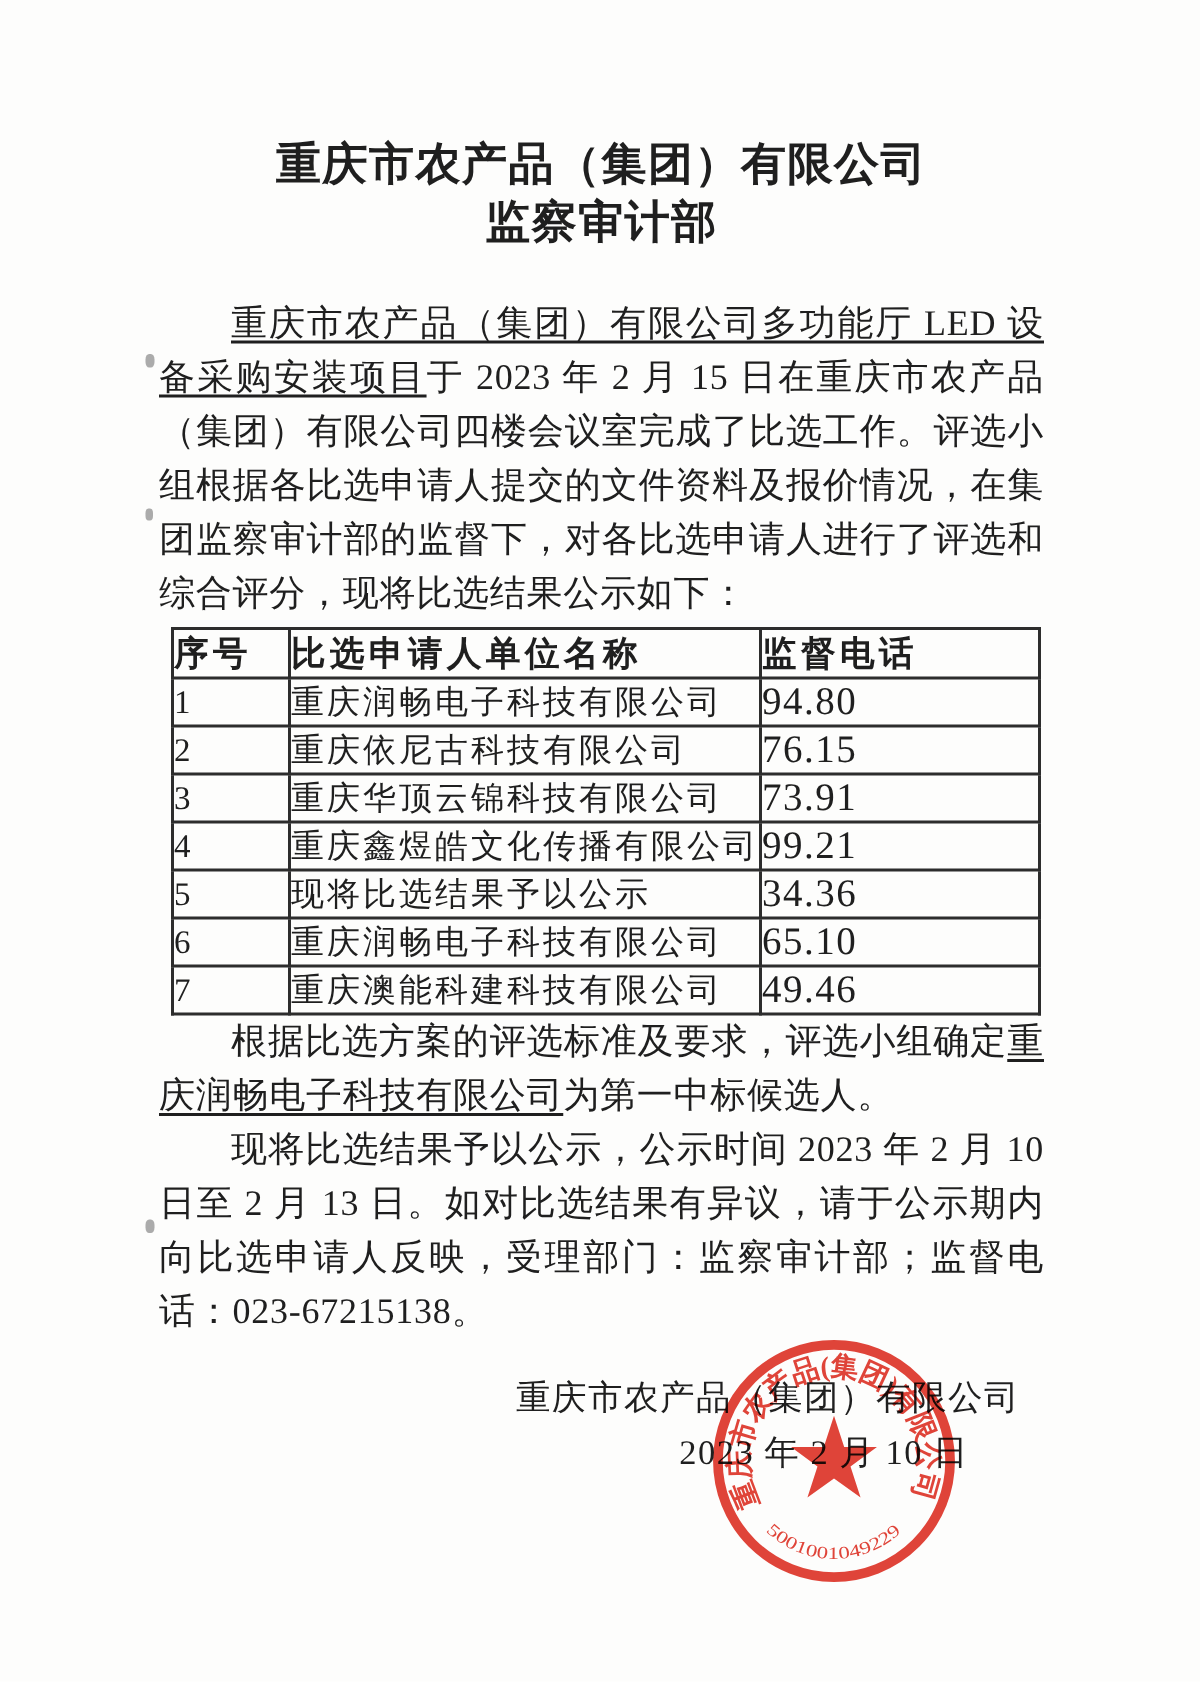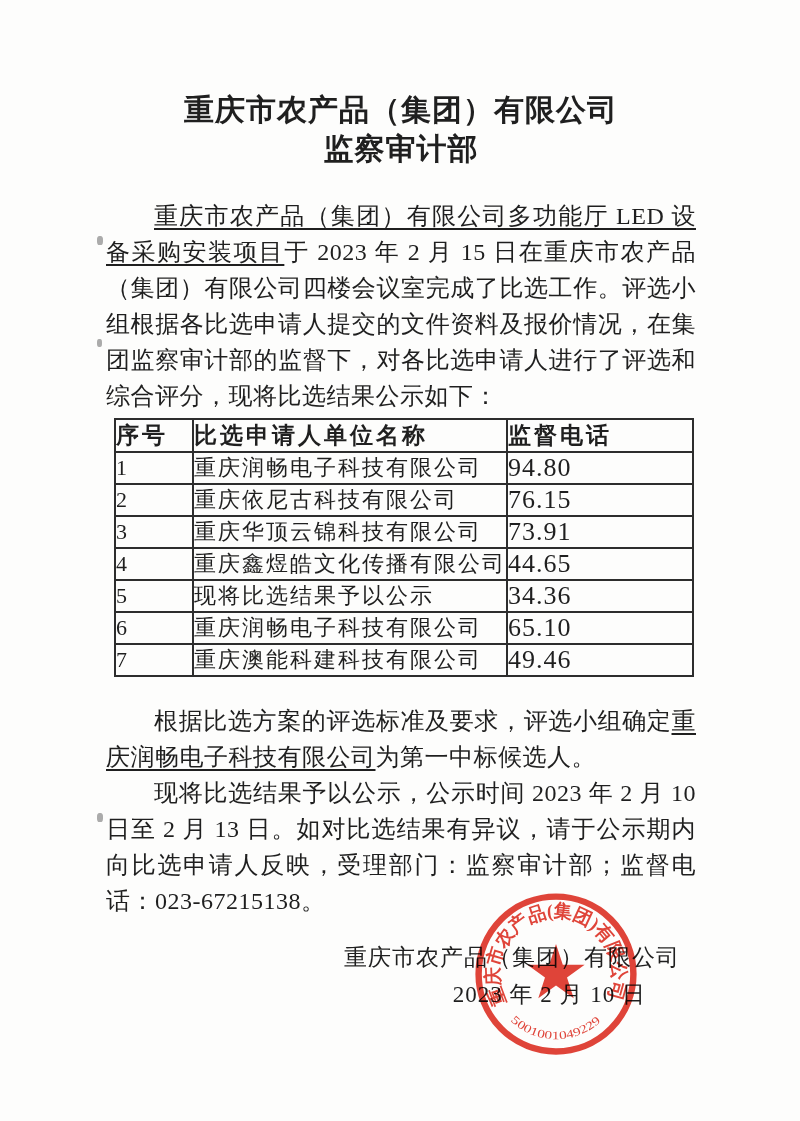--- a/index.html
+++ b/index.html
@@ -57,21 +57,21 @@
     font-weight: bold;
     letter-spacing: 3px;
   }
   td.c-index { font-size: 22px; }
   td.c-name  { font-size: 22px; letter-spacing: 2px; }
   td.c-score { font-size: 26px; letter-spacing: 1px; }
   .w-index { width: 78px; }
   .w-name  { width: 306px; }
   .w-score { width: 186px; }
 
-  .after-table { margin-top: 26px; }
+  .after-table { margin-top: 0; }
 
   .signature { margin-top: 20px; font-size: 23px; line-height: 37px; }
   .sig-company { text-align: right; padding-right: 16px; letter-spacing: 1px; }
   .sig-date    { text-align: right; padding-right: 50px; letter-spacing: 1px; }
 
   .stamp {
     position: absolute;
     left: 470px; top: 888px;
     width: 172px; height: 172px;
     mix-blend-mode: multiply;
@@ -126,21 +126,21 @@
         <td class="c-score">76.15</td>
       </tr>
       <tr>
         <td class="c-index">3</td>
         <td class="c-name">重庆华顶云锦科技有限公司</td>
         <td class="c-score">73.91</td>
       </tr>
       <tr>
         <td class="c-index">4</td>
         <td class="c-name">重庆鑫煜皓文化传播有限公司</td>
-        <td class="c-score">44.65</td>
+        <td class="c-score">99.21</td>
       </tr>
       <tr>
         <td class="c-index">5</td>
         <td class="c-name">现将比选结果予以公示</td>
         <td class="c-score">34.36</td>
       </tr>
       <tr>
         <td class="c-index">6</td>
         <td class="c-name">重庆润畅电子科技有限公司</td>
         <td class="c-score">65.10</td>

